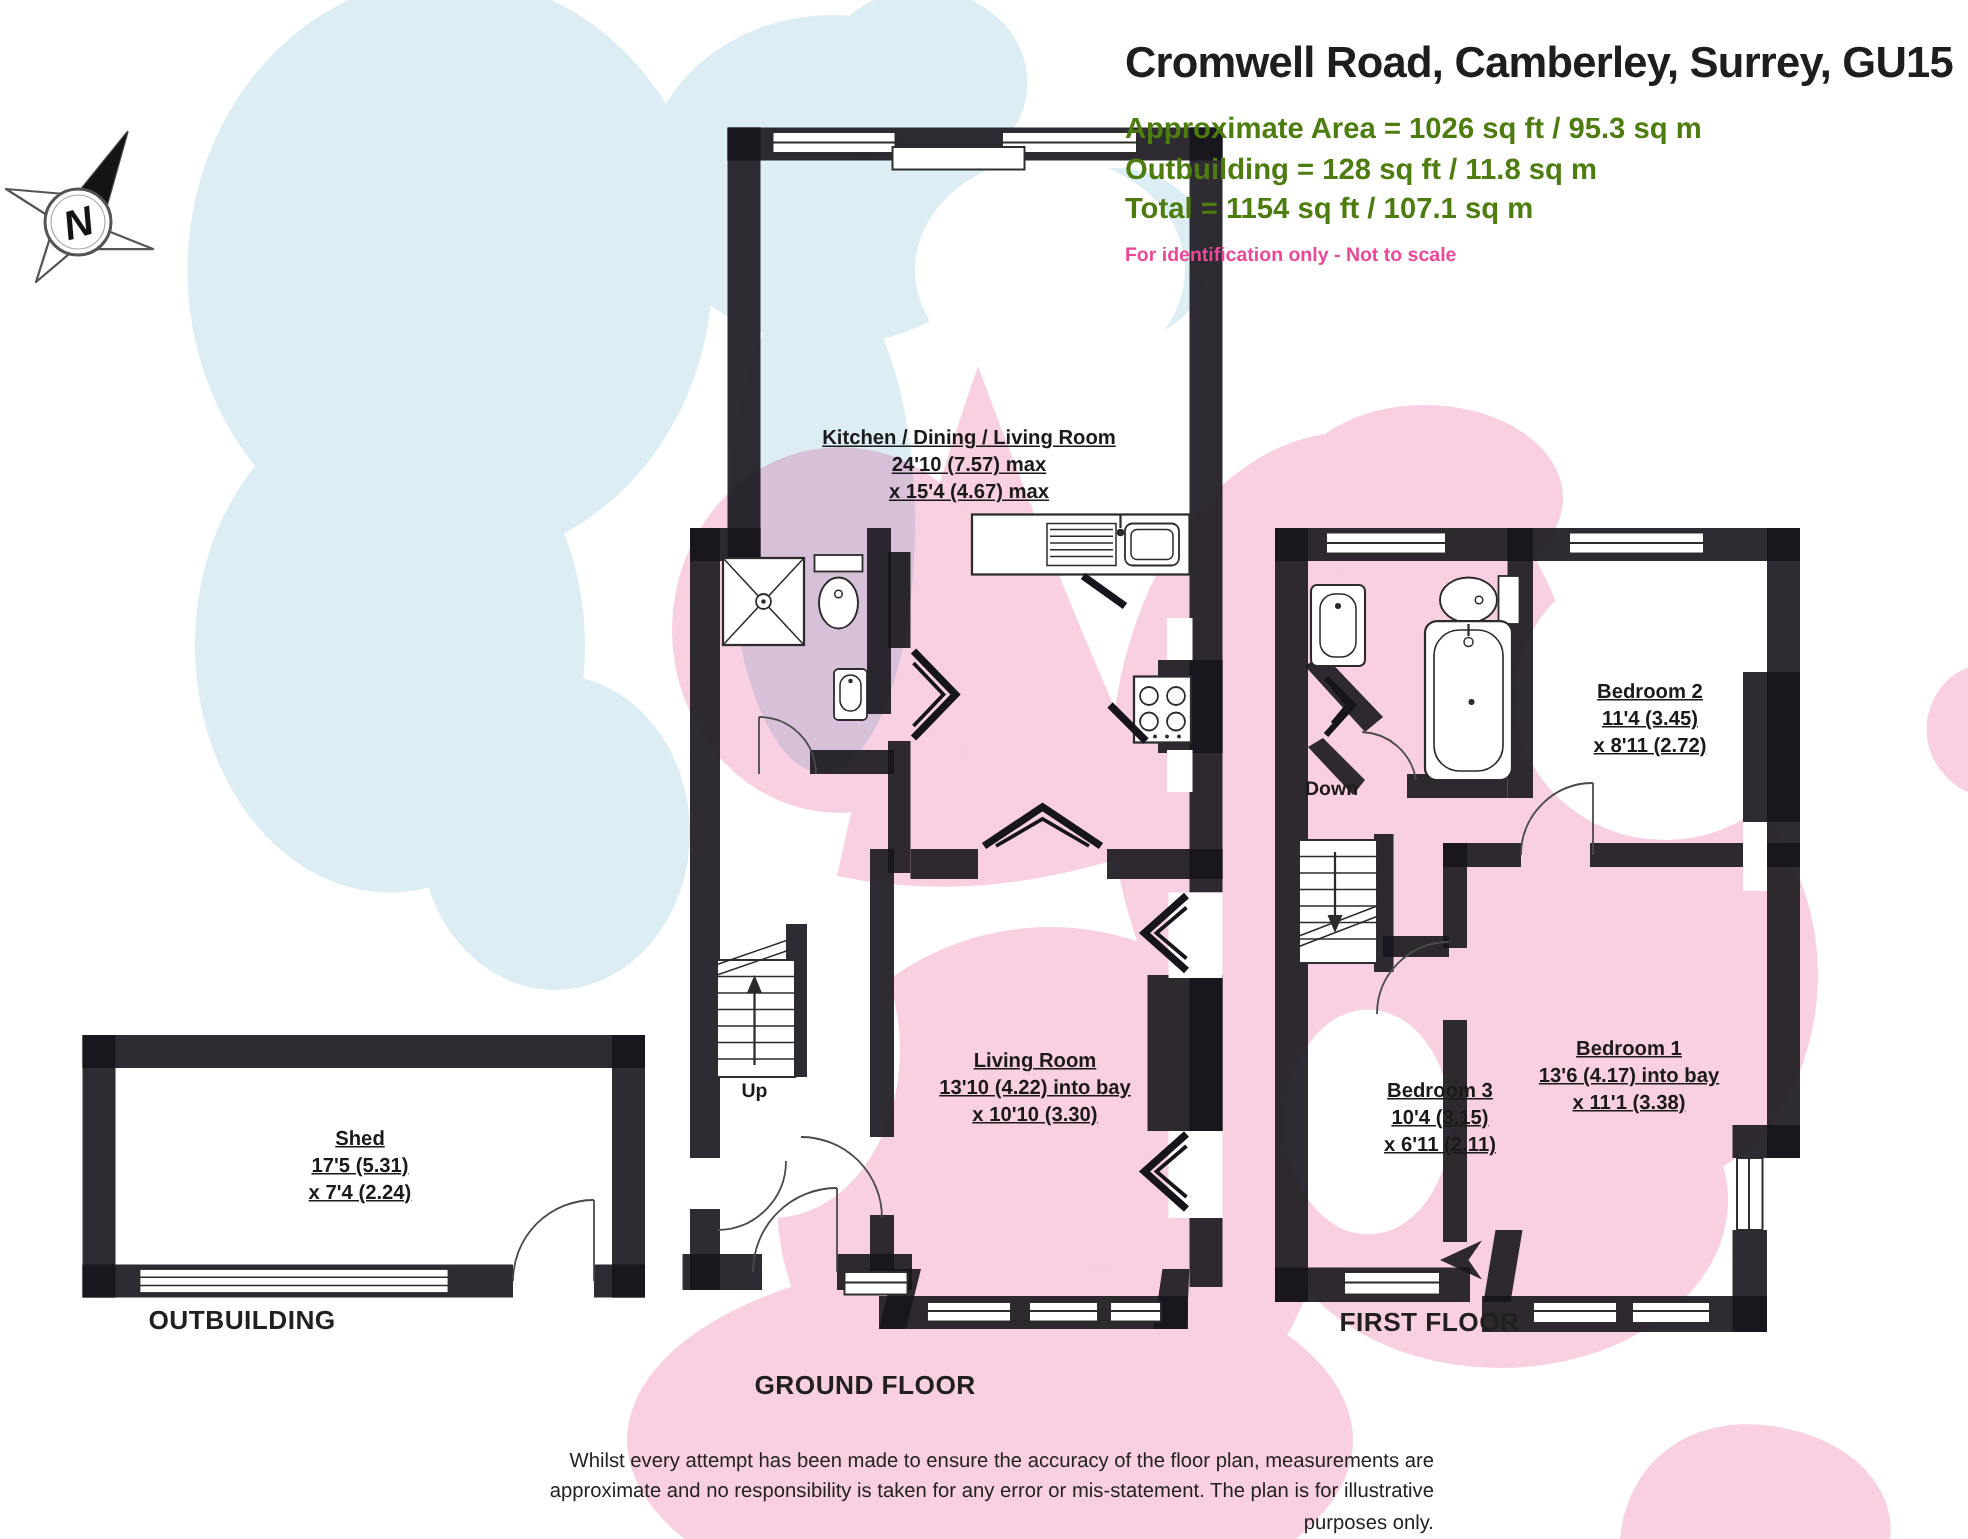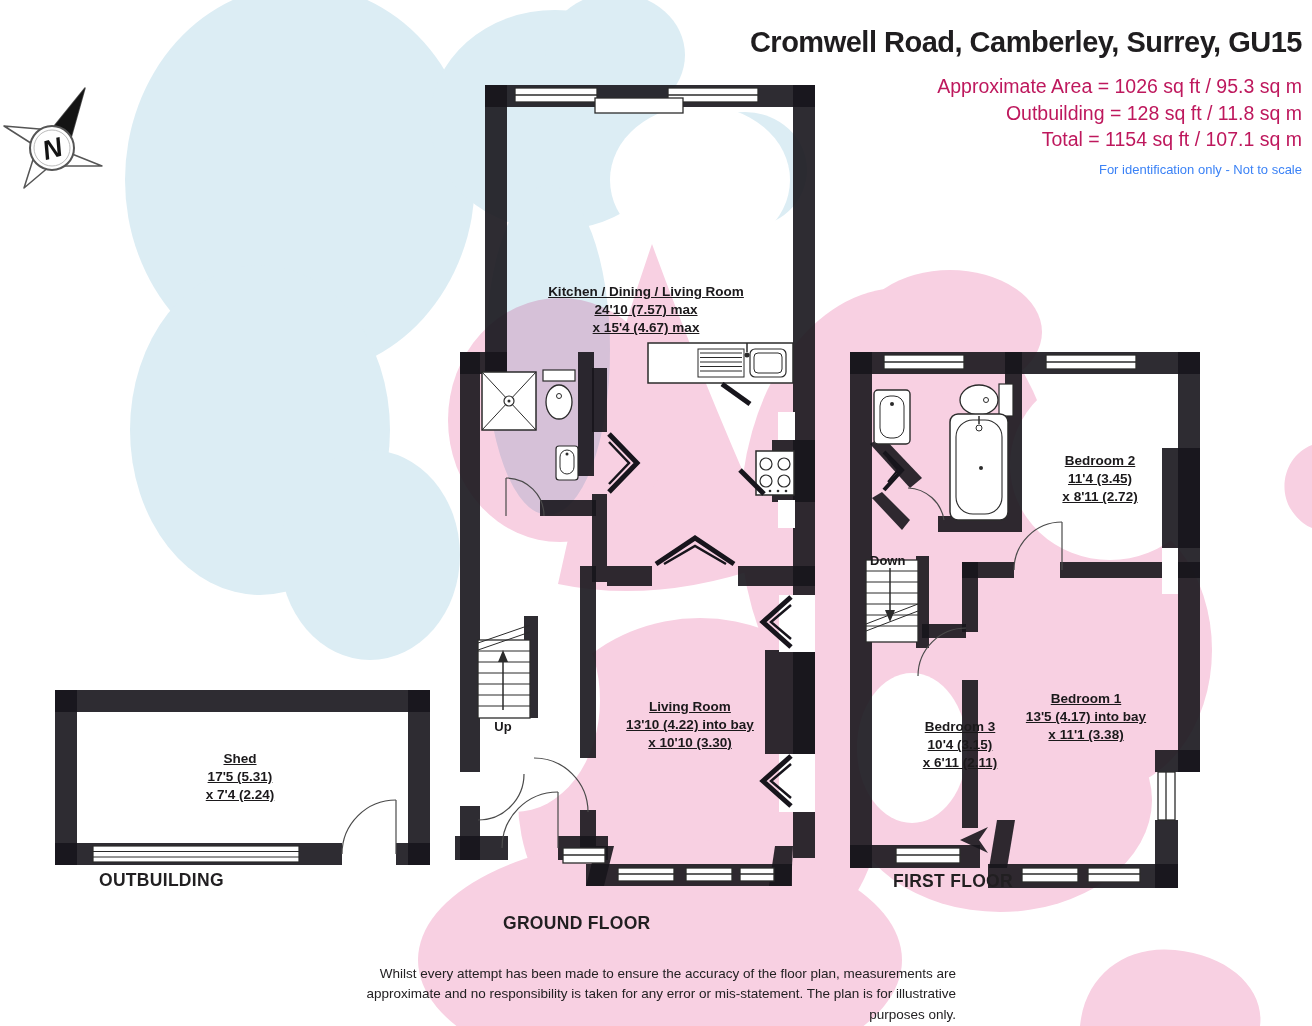--- a/index.html
+++ b/index.html
@@ -1,22 +1,22 @@
 <!DOCTYPE html>
 <html><head>
 <meta charset="utf-8">
 <style>
   html,body{margin:0;padding:0;background:#fff;}
   #stage{position:relative;width:1312px;height:1026px;background:#fff;overflow:hidden;
          font-family:"Liberation Sans","DejaVu Sans",sans-serif;color:#1e1c1e;}
   #plan-svg{position:absolute;left:0;top:0;}
-  .hdr{position:absolute;top:26px;right:10px;text-align:right;}
+  .hdr{position:absolute;top:26px;right:10px;}
   .hdr h1{margin:0 0 14px 0;font-size:29px;font-weight:bold;letter-spacing:-.5px;color:#1f1d1f;}
-  .hdr .area{font-size:19.5px;font-weight:normal;line-height:26.5px;color:#be185d;}
-  .hdr .note{font-size:13px;font-weight:normal;margin-top:9px;color:#3b82f6;}
+  .hdr .area{font-size:19.5px;font-weight:bold;line-height:26.5px;color:#4d7c0f;}
+  .hdr .note{font-size:13px;font-weight:bold;margin-top:9px;color:#ec4899;}
   .room-label{position:absolute;transform:translateX(-50%);text-align:center;
               font-size:13.5px;line-height:18px;font-weight:600;color:#1b191b;white-space:nowrap;text-decoration:underline;}
   .floor-label{position:absolute;font-size:17.5px;font-weight:600;letter-spacing:.3px;color:#211f21;margin-left:45px;}
   .stair-label{position:absolute;font-size:13px;font-weight:600;color:#1b191b;}
   .center{transform:translateX(-50%);}
   .disclaimer{position:absolute;left:50%;transform:translateX(-50%);top:964px;width:600px;
               text-align:right;font-size:13.5px;line-height:1.5;color:#232123;}
 </style>
 </head>
 <body>
@@ -310,35 +310,35 @@
   <div>13'10 (4.22) into bay</div>
   <div>x 10'10 (3.30)</div>
 </div>
 <div class="room-label" style="left:1100px;top:452px;">
   <div>Bedroom 2</div>
   <div>11'4 (3.45)</div>
   <div>x 8'11 (2.72)</div>
 </div>
 <div class="room-label" style="left:1086px;top:690px;">
   <div>Bedroom 1</div>
-  <div>13'5 (4.17) into bay</div>
+  <div>13'6 (4.17) into bay</div>
   <div>x 11'1 (3.38)</div>
 </div>
 <div class="room-label" style="left:916px;top:718px;margin-left:44px;">
   <div>Bedroom 3</div>
   <div>10'4 (3.15)</div>
   <div>x 6'11 (2.11)</div>
 </div>
 <div class="room-label" style="left:240px;top:750px;">
   <div>Shed</div>
   <div>17'5 (5.31)</div>
   <div>x 7'4 (2.24)</div>
 </div>
 
 <div class="stair-label center" style="left:503px;top:719px;">Up</div>
-<div class="stair-label" style="left:870px;top:553px;">Down</div>
+<div class="stair-label" style="left:870px;top:518px;">Down</div>
 <div class="floor-label" style="left:458px;top:913px;">GROUND FLOOR</div>
 <div class="floor-label" style="left:848px;top:871px;">FIRST FLOOR</div>
 <div class="floor-label" style="left:54px;top:870px;">OUTBUILDING</div>
 
 <div class="disclaimer">Whilst every attempt has been made to ensure the accuracy of the floor plan, measurements are approximate and no responsibility is taken for any error or mis-statement. The plan is for illustrative purposes only.</div>
 
 </div>
 
 </body></html>

